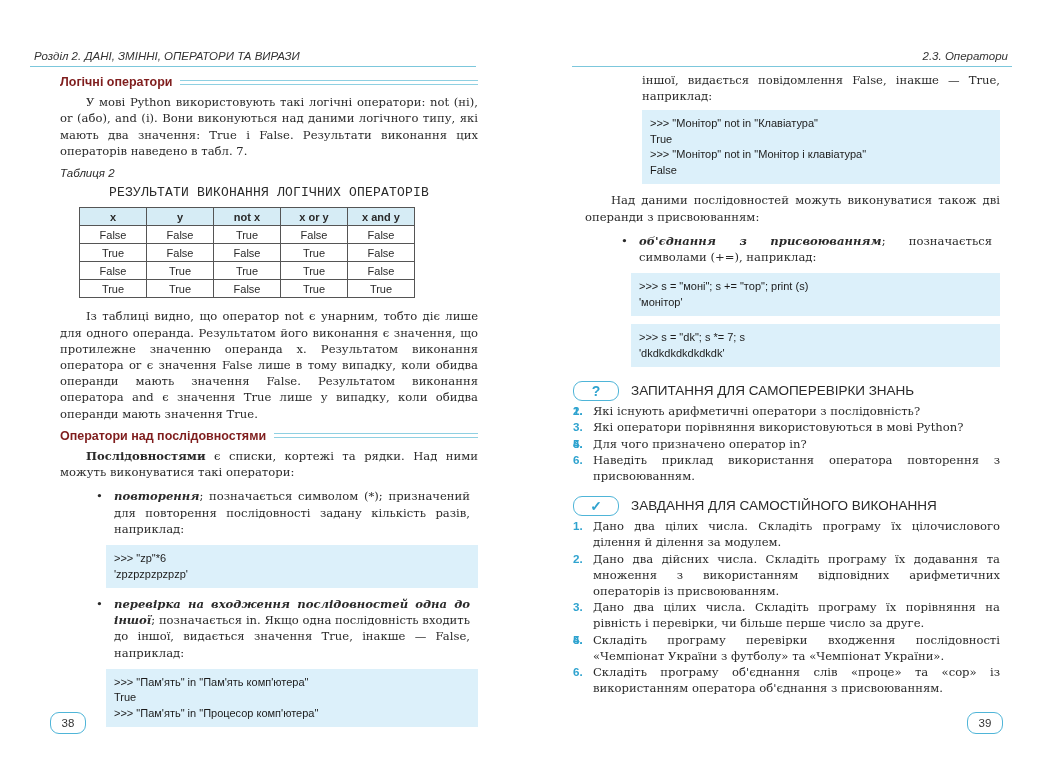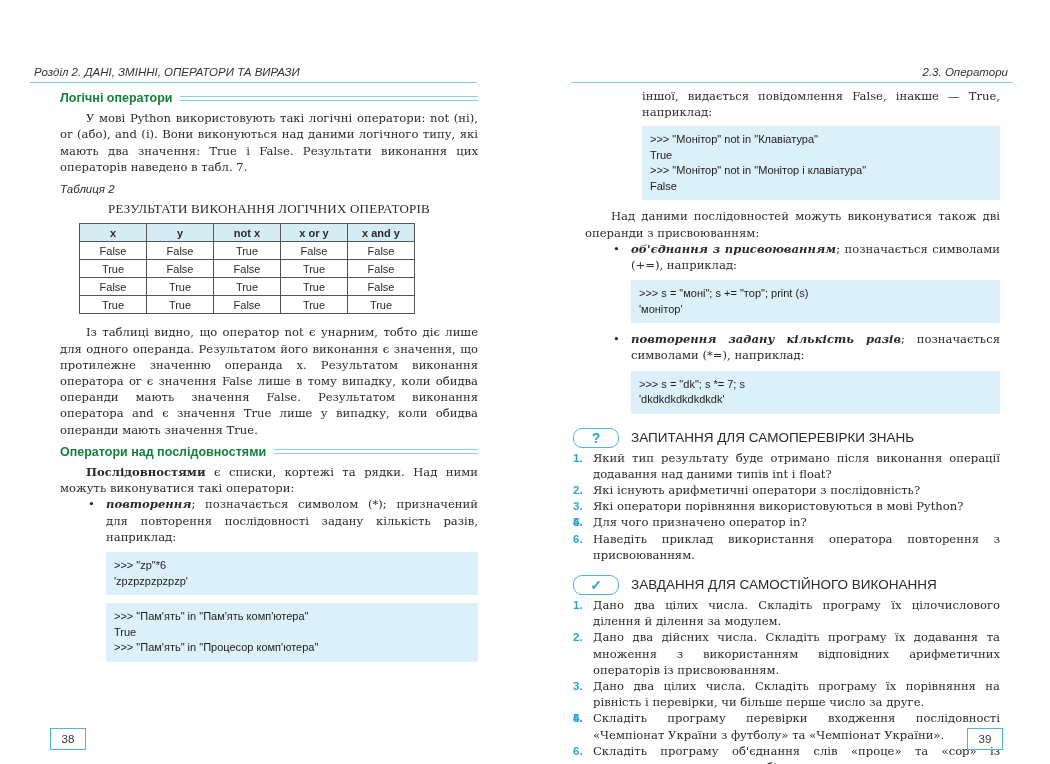--- a/index.html
+++ b/index.html
@@ -1,41 +1,41 @@
 <!DOCTYPE html>
 <html><head>
 <meta charset="utf-8">
 <style>
   html, body { margin:0; padding:0; }
   body { width:1050px; height:764px; background:#ffffff; position:relative; overflow:hidden;
          font-family:"DejaVu Serif", serif; color:#2a2a2a; }
-  .page { position:absolute; top:16px; height:616px; }
+  .page { position:absolute; top:0; height:616px; }
   .left { left:0; width:525px; }
   .right { left:525px; width:525px; }
   .running-head { position:absolute; top:50px; font-family:"Liberation Sans", sans-serif; font-style:italic;
                   font-size:11.5px; color:#333; }
   .rh-line { position:absolute; top:66px; height:1px; background:#7cc7dc; }
   .content { position:absolute; font-size:11.6px; line-height:16.2px; }
   .sec-head { display:flex; align-items:center; font-family:"Liberation Sans", sans-serif; font-weight:bold;
-              font-size:12.5px; color:#15803d; margin:2px 0 4px 0; }
+              font-size:12.5px; color:#7f1d1d; margin:2px 0 4px 0; }
   .sec-head .rule { flex:1; margin-left:8px; border-top:1px solid #8fd0e2; border-bottom:1px solid #8fd0e2; height:3px; }
   p { margin:0; text-align:justify; }
   .indent { text-indent:26px; }
   .tbl-caption { text-align:left; font-family:"Liberation Sans", sans-serif; font-style:italic; font-size:11.5px; margin-top:6px; }
-  .tbl-title { text-align:center; font-family:Liberation Serif, serif; font-size:13px; margin:4px 0 6px 0; letter-spacing:0.2px; }
+  .tbl-title { text-align:center; font-family:Liberation Mono, monospace; font-size:13px; margin:4px 0 6px 0; letter-spacing:0.2px; }
   table { border-collapse:collapse; margin-left:19px; font-family:"Liberation Sans", sans-serif; font-size:11px; }
   th, td { border:1px solid #555; width:66px; height:17px; text-align:center; padding:0; }
   th { background:#d6ecf5; font-weight:bold; }
-  ul.bul { list-style:none; margin:0; padding:0 0 0 26px; }
+  ul.bul { list-style:none; margin:8px; padding:0 0 0 26px; }
   ul.bul li { position:relative; padding-left:20px; text-align:justify; }
   ul.bul li::before { content:"•"; position:absolute; left:2px; top:0; }
   .term { font-weight:bold; font-style:italic; }
   .code { background:#dcf0fa; font-family:"Liberation Sans", sans-serif; font-size:11px; line-height:15.5px;
           padding:6px 8px; margin:7px 0 8px 46px; color:#1c1c1c; }
-  .badge { position:absolute; border:1.5px solid #4fb5d8; border-radius:0; width:34px; height:20px;
+  .badge { position:absolute; border:1.5px solid #4fb5d8; border-radius:9px; width:34px; height:20px;
            font-family:"Liberation Sans", sans-serif; font-size:11.5px; text-align:center; line-height:20px; color:#333; }
   .q-head { display:flex; align-items:center; font-family:"Liberation Sans", sans-serif; font-size:13.5px; color:#2a2a2a; margin-bottom:2px; }
   .q-icon { width:44px; height:18px; border:1.5px solid #4fb5d8; border-radius:9px; display:flex; align-items:center;
             justify-content:center; color:#2fa3cf; font-weight:bold; font-size:14px; margin-right:12px; }
   ol.nums { list-style:none; margin:0; padding:0; }
   ol.nums li { position:relative; padding-left:20px; text-align:justify; }
   ol.nums li .n { position:absolute; left:0; top:0; color:#2fa3cf; font-weight:bold; font-family:"Liberation Sans", sans-serif; }
 </style>
 </head>
 <body>
@@ -100,20 +100,23 @@
         <span class="rule"></span>
     </div>
     <p class="indent"><b>Послідовностями</b><span> є списки, кортежі та рядки. Над ними можуть виконуватися такі оператори:</span></p>
     <ul class="bul">
       <li><span class="term">повторення</span><span>; позначається символом (*); призначений для повторення послідовності задану кількість разів, наприклад:</span></li>
     </ul>
     <div class="code">
       <div>&gt;&gt;&gt; "zp"*6</div>
       <div>'zpzpzpzpzpzp'</div>
     </div>
+    <ul class="bul">
+      <li><span class="term">перевірка на входження послідовностей одна до іншої</span><span>; позначається in. Якщо одна послідовність входить до іншої, видається значення True, інакше — False, наприклад:</span></li>
+    </ul>
     <div class="code">
       <div>&gt;&gt;&gt; "Пам'ять" in "Пам'ять комп'ютера"</div>
       <div>True</div>
       <div>&gt;&gt;&gt; "Пам'ять" in "Процесор комп'ютера"</div>
 
     </div>
 
   </div>
 
   <div class="badge" style="left:50px; top:712px;">38</div>
@@ -132,34 +135,31 @@
       <div>False</div>
     </div>
     <p class="indent">Над даними послідовностей можуть виконуватися також дві операнди з присвоюванням:</p>
     <ul class="bul">
       <li><span class="term">об'єднання з присвоюванням</span><span>; позначається символами (+=), наприклад:</span></li>
     </ul>
     <div class="code">
       <div>&gt;&gt;&gt; s = "моні"; s += "тор"; print (s)</div>
       <div>'монітор'</div>
     </div>
-    <ul class="bul">
-      <li><span class="term">повторення задану кількість разів</span><span>; позначається символами (*=), наприклад:</span></li>
-    </ul>
     <div class="code">
       <div>&gt;&gt;&gt; s = "dk"; s *= 7; s</div>
       <div>'dkdkdkdkdkdkdk'</div>
     </div>
 
     <div class="q-head" style="margin-left:-12px; margin-top:14px;">
       <span class="q-icon">?</span>
       <span>ЗАПИТАННЯ ДЛЯ САМОПЕРЕВІРКИ ЗНАНЬ</span>
     </div>
     <ol class="nums" style="margin-left:-12px;">
-      <li><span class="n">1.</span><span>Який тип результату буде отримано після виконання операції додавання над даними типів int і float?</span></li>
+      <li><span class="n">1.</span></li>
       <li><span class="n">2.</span><span>Які існують арифметичні оператори з послідовність?</span></li>
       <li><span class="n">3.</span><span>Які оператори порівняння використовуються в мові Python?</span></li>
       <li><span class="n">4.</span></li>
       <li><span class="n">5.</span><span>Для чого призначено оператор in?</span></li>
       <li><span class="n">6.</span><span>Наведіть приклад використання оператора повторення з присвоюванням.</span></li>
     </ol>
 
     <div class="q-head" style="margin-left:-12px; margin-top:12px;">
       <span class="q-icon">✓</span>
       <span>ЗАВДАННЯ ДЛЯ САМОСТІЙНОГО ВИКОНАННЯ</span>

